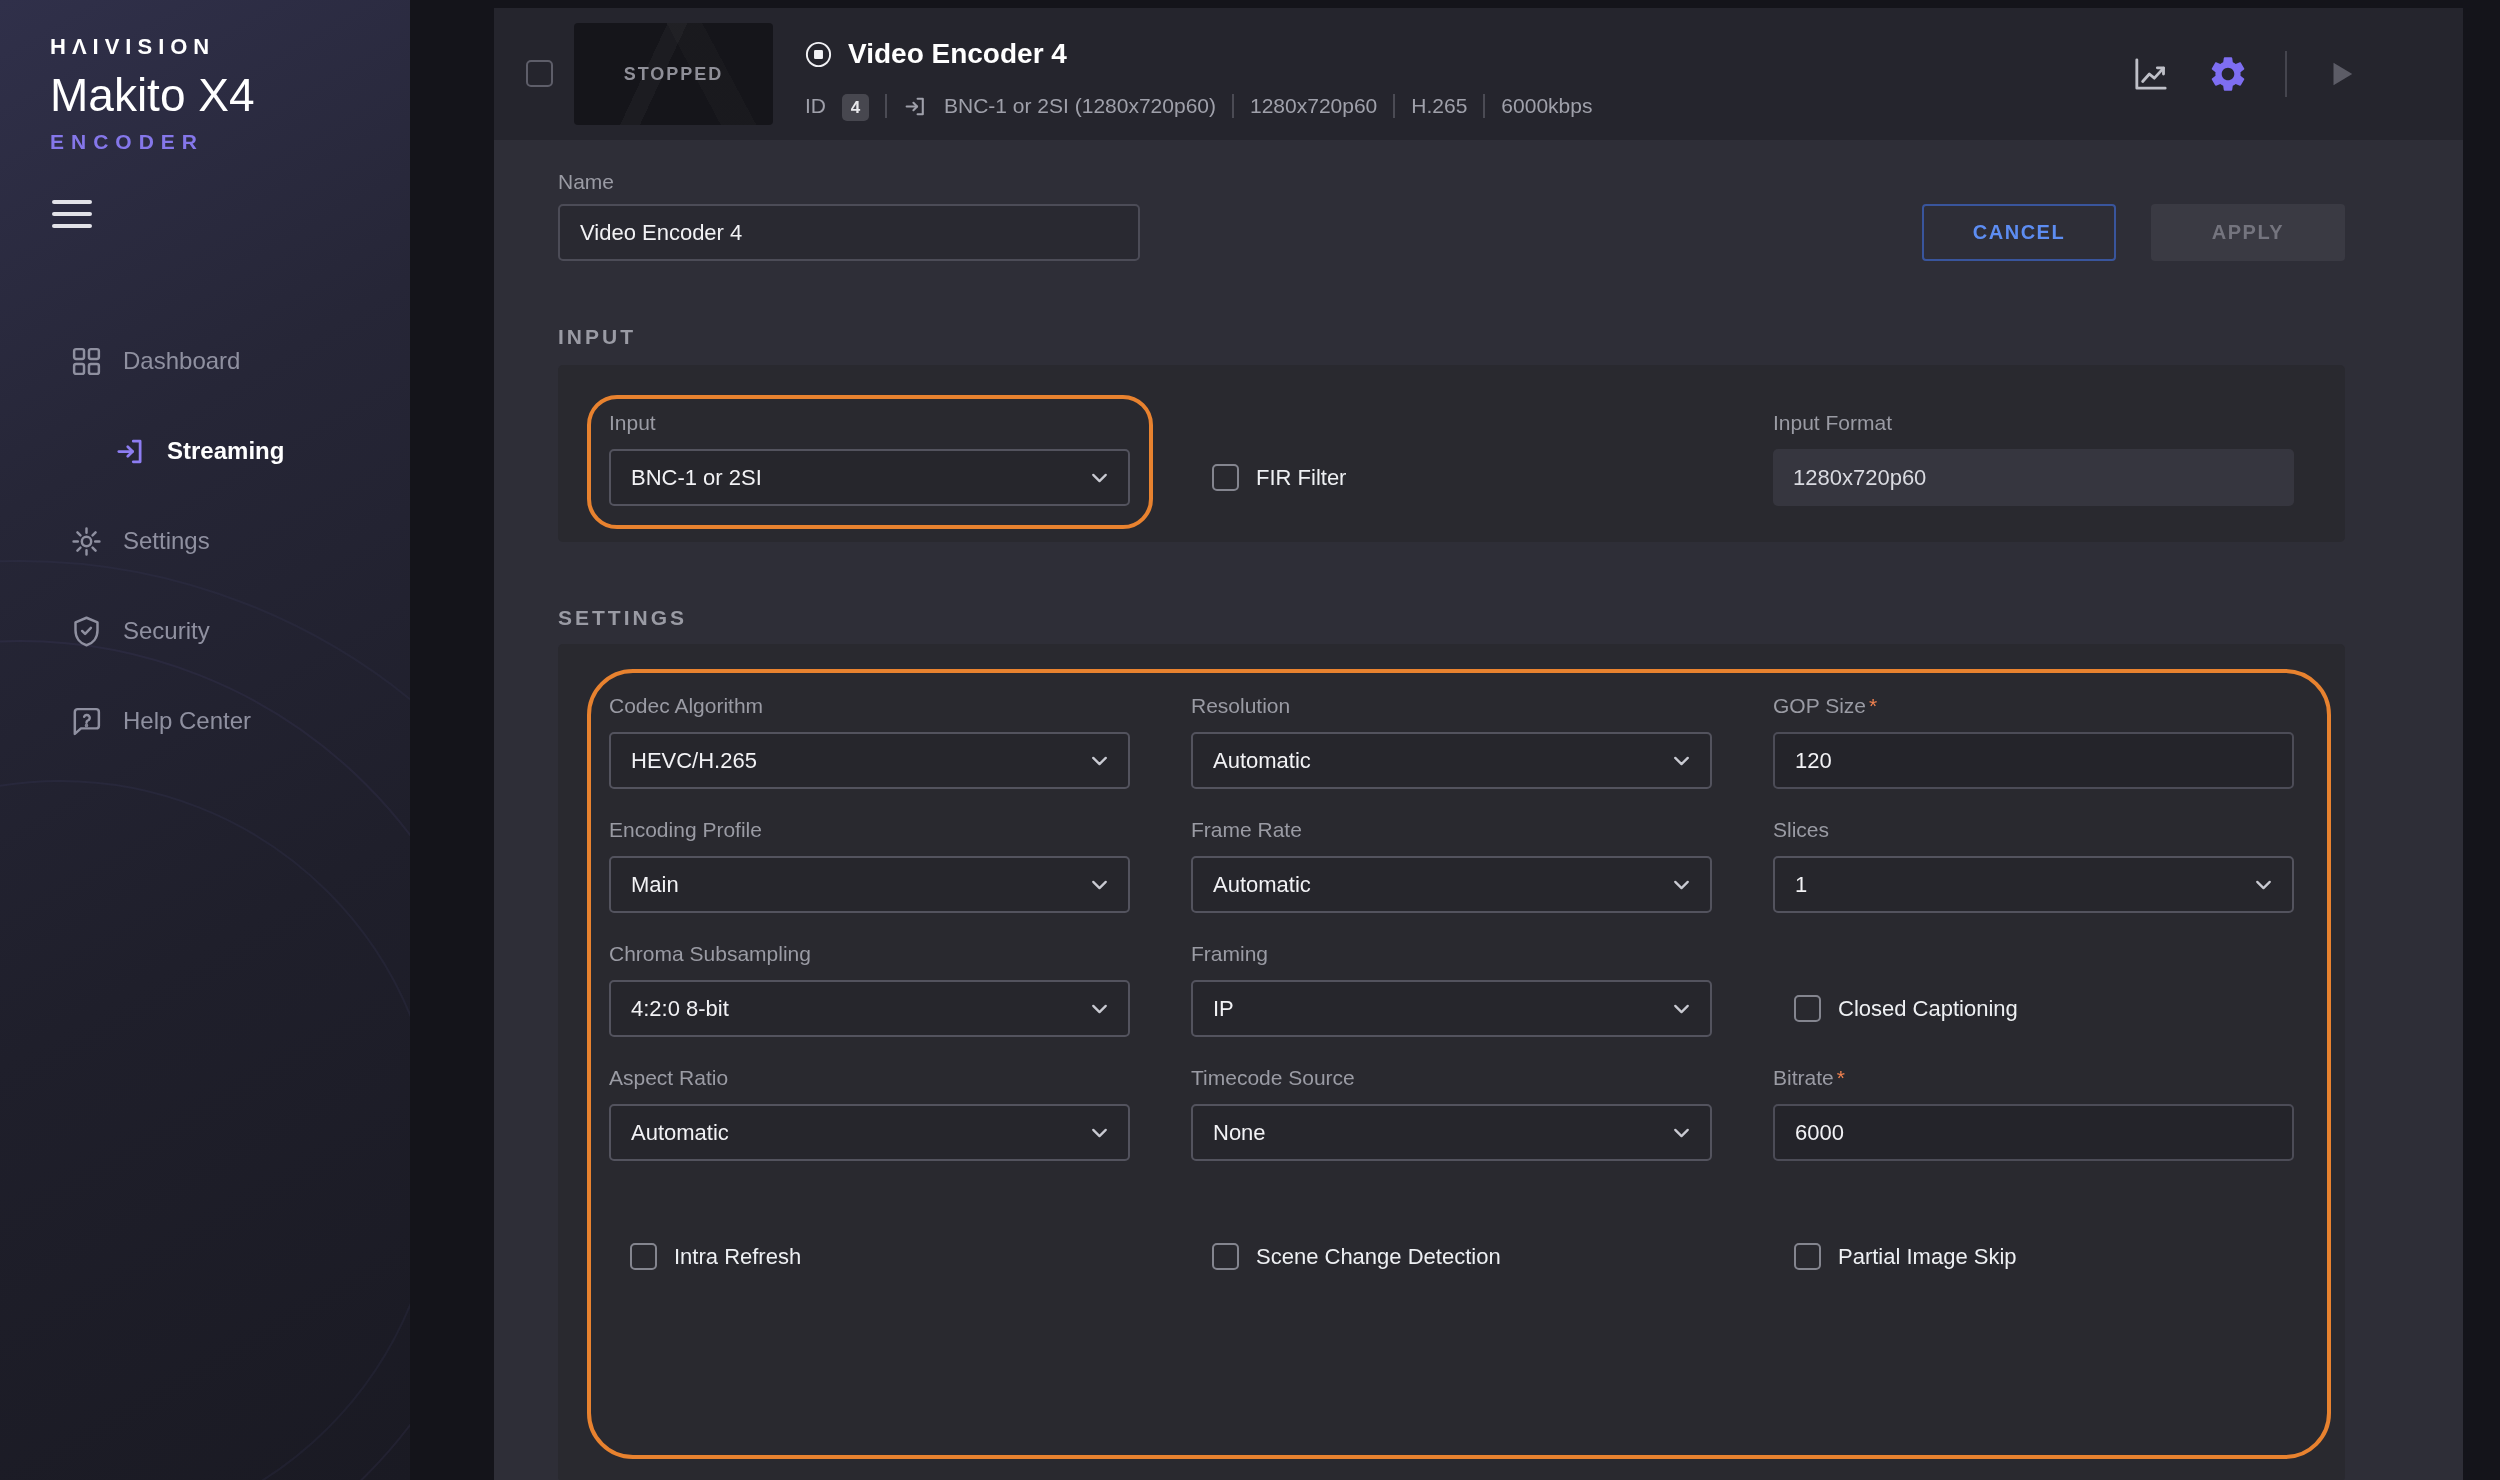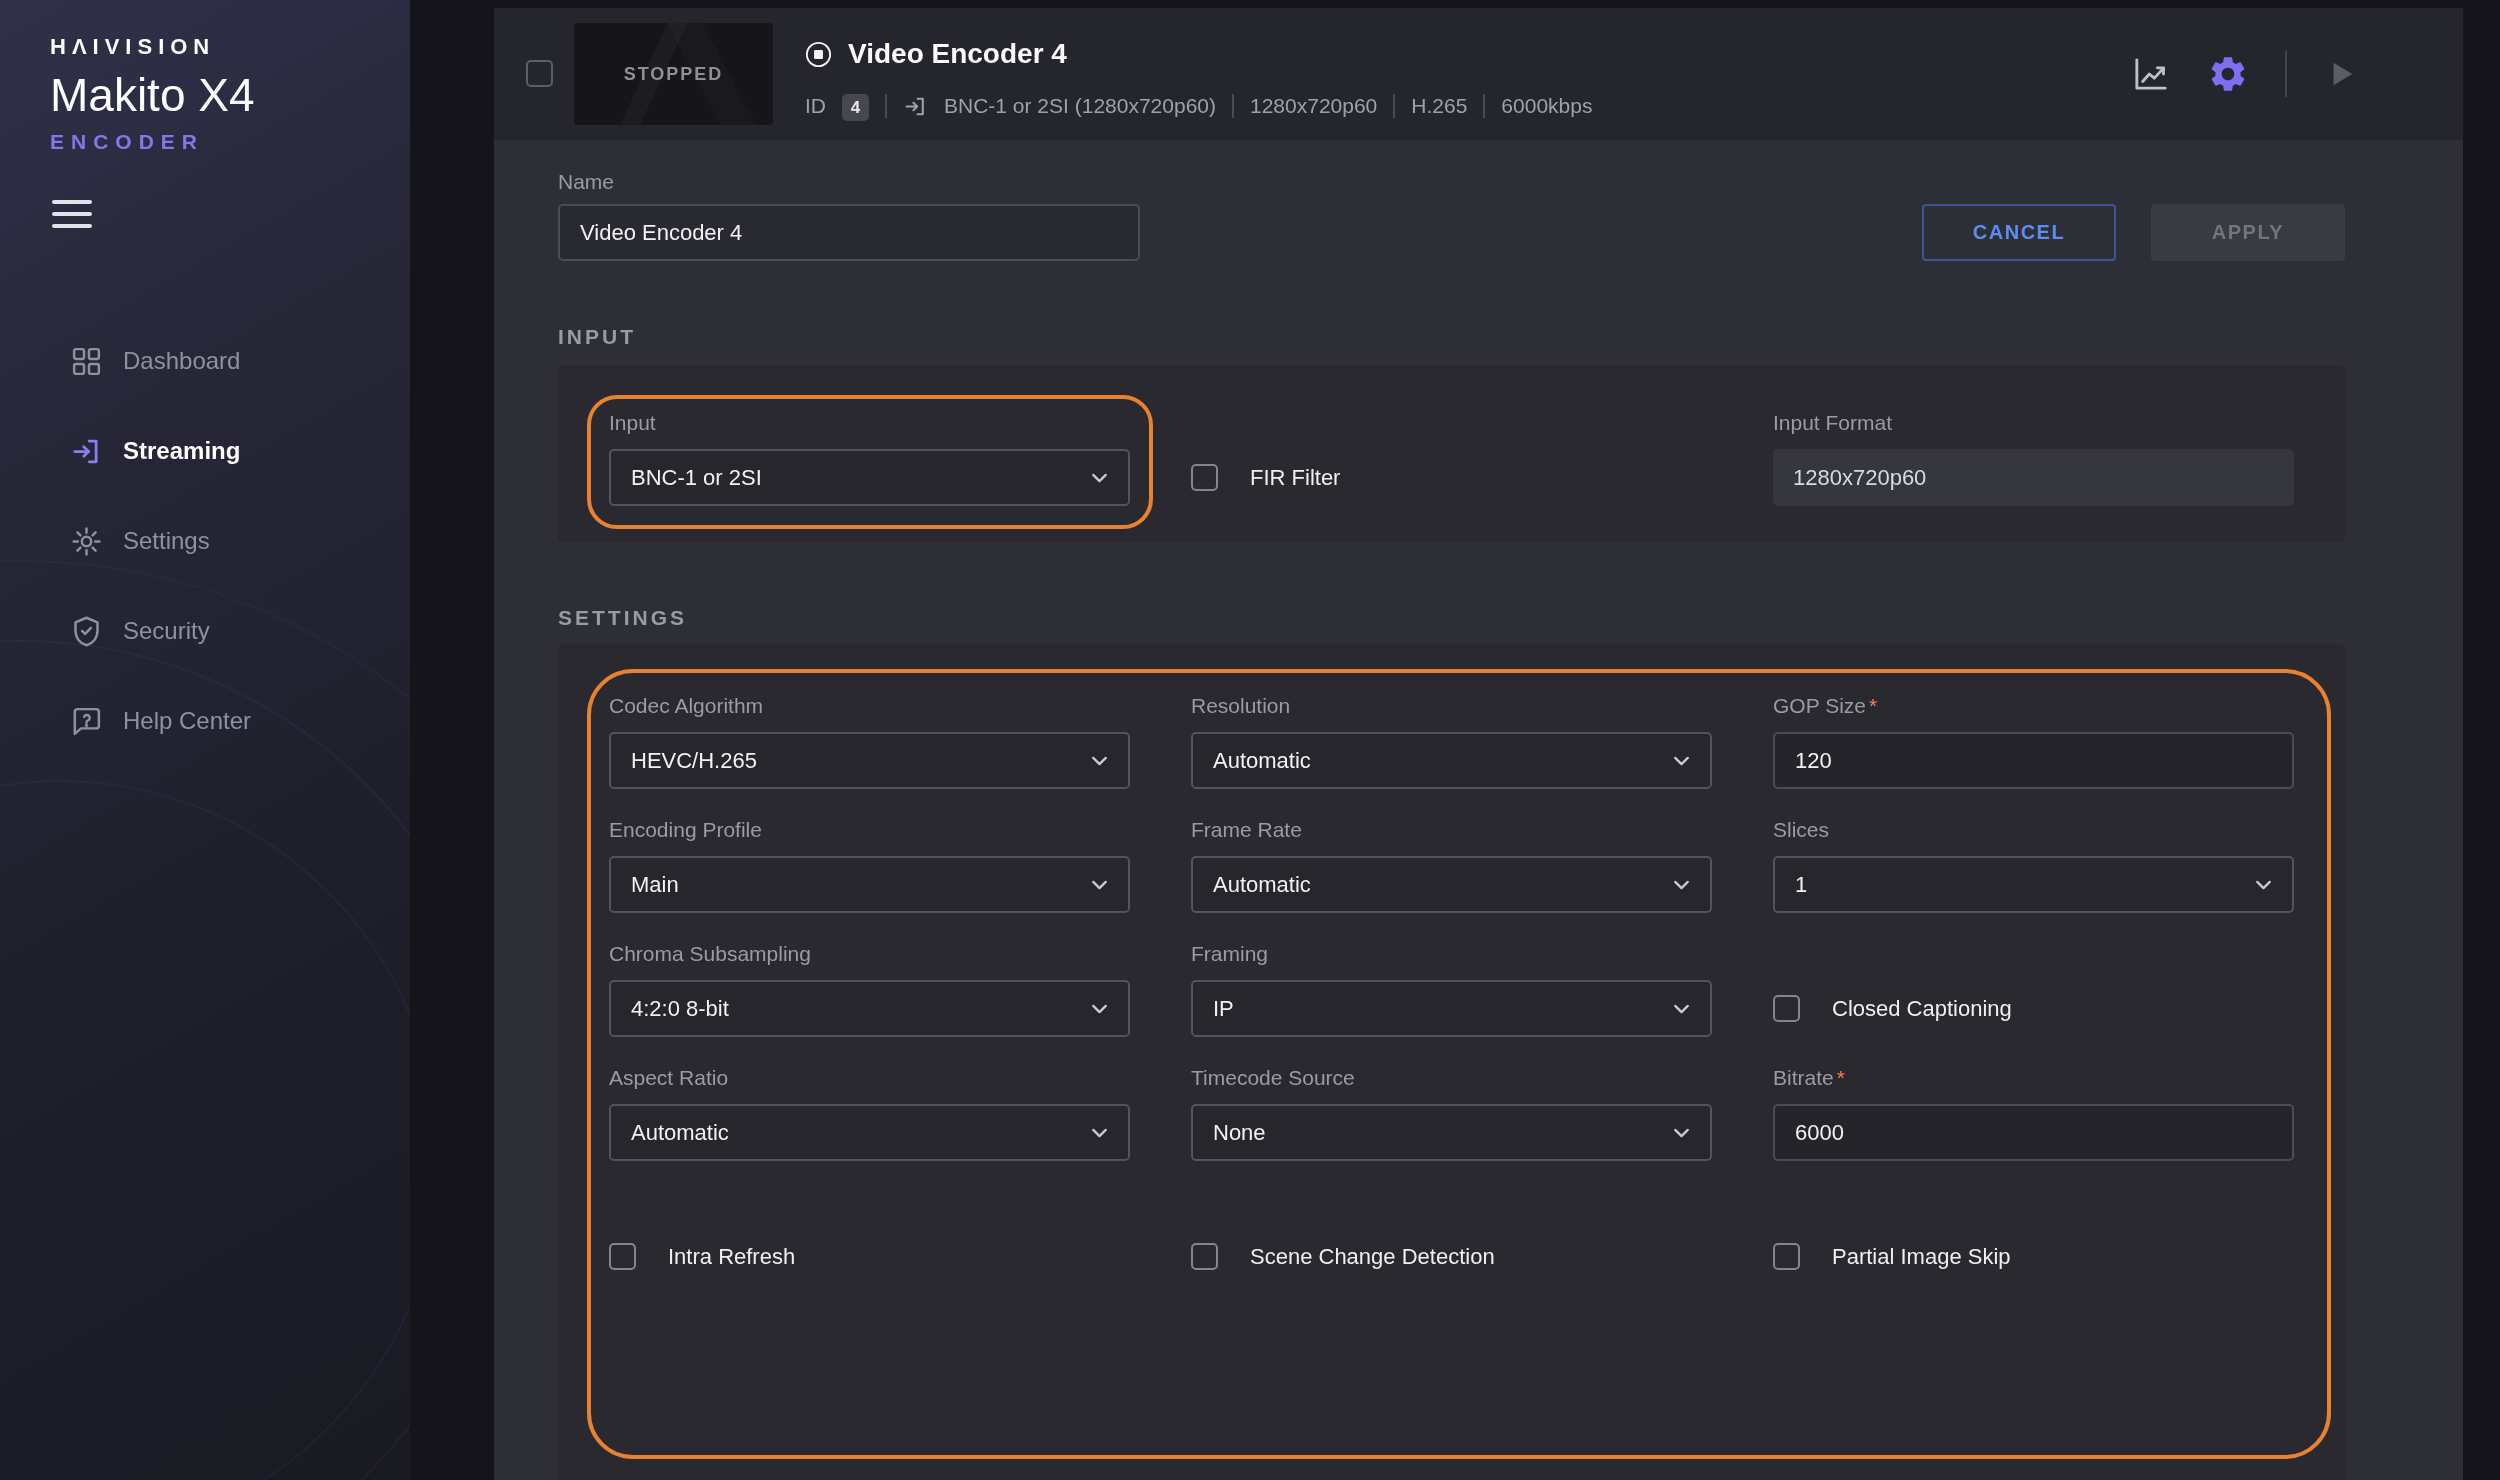--- a/index.html
+++ b/index.html
@@ -32,21 +32,21 @@
   .brand-role { font-size:21px; font-weight:600; color:#8577ea; letter-spacing:7px; margin-top:8px; }
 
   .menu-btn { margin:46px 0 0 52px; width:40px; cursor:pointer; position:relative; z-index:3; }
   .menu-btn .bar { height:4px; background:#e2e2e8; border-radius:2px; margin-bottom:8px; }
   .menu-btn .bar:last-child { margin-bottom:0; }
 
   .nav { margin-top:88px; position:relative; z-index:3; }
   .nav-item { height:90px; display:flex; align-items:center; padding-left:70px; gap:20px;
               color:#8f90a0; font-size:24px; cursor:pointer; }
   .nav-item svg { width:33px; height:33px; flex:none; }
-  .nav-item.active { color:#ffffff; font-weight:bold; }
+  .nav-item.active { color:#ffffff; font-weight:bold;margin-left:44px; }
   .nav-item.active svg { color:#8d7df2; }
 
   
   .panel {
     position:absolute; left:494px; top:8px; width:1969px; height:1472px;
     background:#2e2e37; overflow:hidden; z-index:1;
   }
   .panel-header { position:relative; height:132px; background:#25252d; }
 
   .hdr-checkbox { position:absolute; left:32px; top:52px; width:27px; height:27px;
@@ -116,21 +116,21 @@
   }
   .chevron svg { width:25px; height:25px; display:block; color:#c9cad2; }
   .filled-field {
     height:57px; background:#36363f; border-radius:5px;
     display:flex; align-items:center; padding:0 20px; font-size:22px; color:#d9dae0;
   }
   .num-input { width:100%; }
   .req { color:#f0814f; margin-left:3px; font-size:21px; }
   .label-spacer { height:38px; }
   .checkbox-row { height:57px; display:flex; align-items:center; }
-  .checkbox { display:flex; align-items:center; gap:32px; cursor:pointer; }
+  .checkbox { display:flex; align-items:center; gap:17px; cursor:pointer;margin-left:21px; }
   .checkbox .box { width:27px; height:27px; border:2px solid #84858f; border-radius:5px; background:transparent; flex:none; }
   .checkbox .cb-label { font-size:22px; color:#eef0f3; }
 
   
   .annotation { position:absolute; border:4px solid #e8822f; pointer-events:none; z-index:60; }
   #ann-input    { left:587px; top:395px; width:566px;  height:134px; border-radius:30px; }
   #ann-settings { left:587px; top:669px; width:1744px; height:790px; border-radius:46px; }
 </style>
 </head>
 <body>

